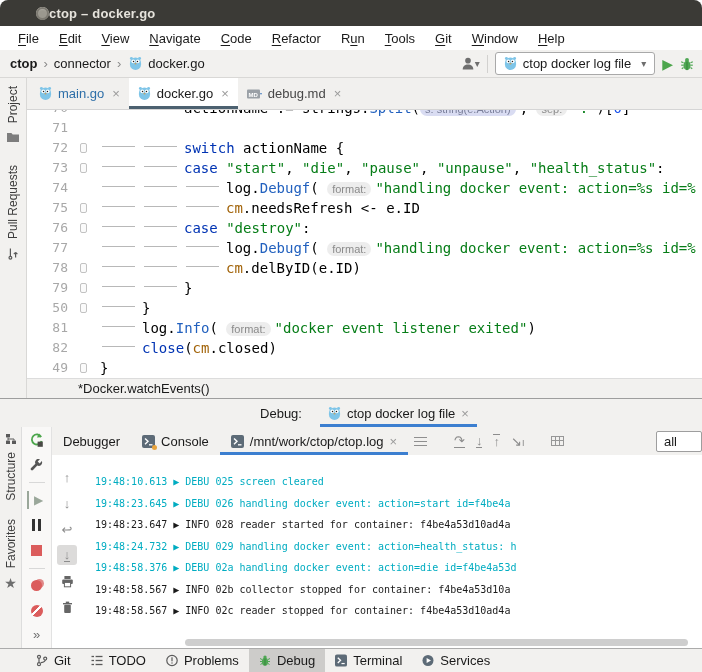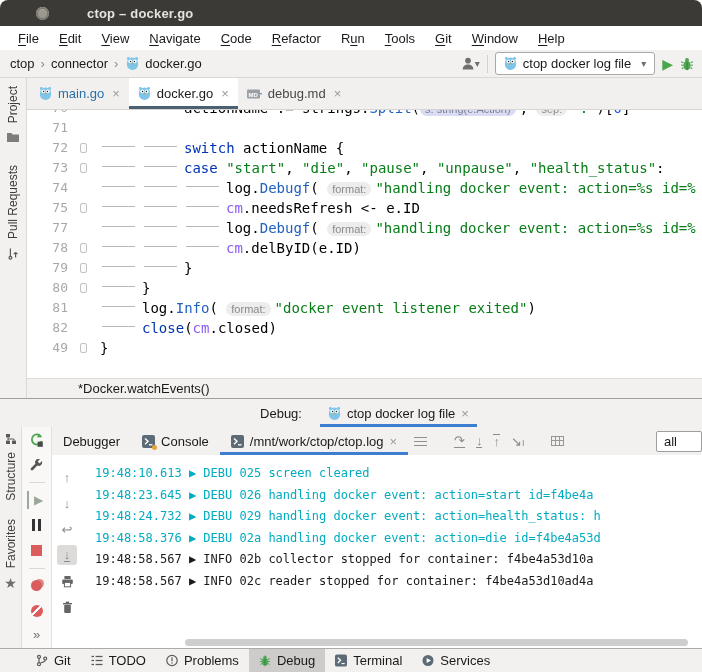--- a/index.html
+++ b/index.html
@@ -7,30 +7,30 @@
   body {
     width:702px; height:672px; overflow:hidden; position:relative;
     font-family:"Liberation Sans", sans-serif; font-size:13px; color:#1a1a1a;
     background:#fff;
   }
   
   .titlebar { height:26px; background:#3b3a36; border-radius:8px 8px 0 0;
     display:flex; align-items:center; }
   .win-dot { width:13px; height:13px; border-radius:50%; margin-left:36px;
     background:#9b988f; box-shadow:inset 0 0 0 2px #7d7a72, inset 0 2px 2px #c4c1b8; }
-  .win-title { color:#e6e3dc; font-weight:bold; margin-left:38px; letter-spacing:.2px; }
+  .win-title { color:#e6e3dc; font-weight:bold; letter-spacing:.2px; }
   
   .menubar { height:24px; background:#fff; display:flex; align-items:center; padding-left:8px; }
   .menu-item { padding:2px 10px; cursor:default;text-align:center; }
   .menu-item u { text-underline-offset:2px; }
   
   .toolbar { height:28px; background:#f2f1ef; border-bottom:1px solid #d9d8d6;
     display:flex; align-items:center; padding:0 8px; }
   .crumb { margin:0 2px; }
-  .crumb.first { font-weight:normal; }
+  .crumb.first { font-weight:bold; }
   .crumb-sep { color:#8a8a8a; margin:0 4px; }
   .crumb-ico { display:inline-flex; margin:0 4px 0 4px; vertical-align:-2px; }
   .tb-right { margin-left:auto; display:flex; align-items:center; gap:7px; }
   .tb-sep { width:1px; height:18px; background:#d2d1cf; }
   .person-wrap { display:flex; align-items:center; gap:1px; }
   .dd-arrow { color:#6e6e6e; font-size:10px; }
   .run-combo { height:23px; background:#fff; border:1px solid #a9a9a9; border-radius:3px;
     display:flex; align-items:center; gap:6px; padding:0 8px; min-width:160px; }
   .run-combo .dd-arrow { margin-left:4px; }
   .play-ico { color:#4ca64c; font-size:14px; cursor:default; }
@@ -55,21 +55,21 @@
   .gutter-num { width:50px; flex:none; text-align:right; padding-right:9px;
     color:#a8a8a8; font-size:13px; }
   .foldcol { width:17px; flex:none; position:relative; }
   .fold-marker { position:absolute; left:3px; top:5px; width:7px; height:10px;
     border:1px solid #c2c2c2; border-radius:2px; background:#fafafa; }
   .code-text { flex:1; overflow:hidden; white-space:pre;margin-left:6px; }
   .tab-ind { display:inline-block; width:42px; height:4px; position:relative; }
   .tab-ind::after { content:""; position:absolute; left:2px; right:7px; top:-3px;
     border-top:1px solid #b8b8b8; }
   .tk-kw { color:#0033b3; } .tk-str { color:#067d17; } .tk-fn { color:#2160be; }
-  .tk-recv { color:#8b5cf6;text-align:right; } .tk-pl { color:#000; } .tk-num { color:#1750eb; }
+  .tk-recv { color:#a16207;text-align:right; } .tk-pl { color:#000; } .tk-num { color:#1750eb; }
   .tk-hint { background:#ededed; color:#8a8a8a; border-radius:7px; padding:1px 5px;
     font-family:"Liberation Sans", sans-serif; font-size:11px; margin-right:4px; }
   .tk-hintlav { background:#d9dcf2; color:#7a7f9a; border-radius:7px; padding:1px 5px;
     font-family:"Liberation Sans", sans-serif; font-size:11px; margin-right:4px; }
   .context-bar { height:20px; background:#f2f1ef; border-top:1px solid #dcdcdc;
     display:flex; align-items:center; padding-left:51px; color:#1a1a1a; }
   
   .debug-region { height:250px; border-top:1px solid #9e9e9e; display:flex; flex-direction:column; background:#fff; }
   .debug-header { height:28px; background:#f2f1ef; display:flex; align-items:stretch;justify-content:center; }
   .debug-title { align-self:center; margin-left:35px; margin-right:18px; }
@@ -100,22 +100,22 @@
       linear-gradient(90deg, transparent 7px, #979797 7px, #979797 8px, transparent 8px); }
   .vsep { width:1px; background:#d6d5d3; margin:5px 2px; }
   .all-combo { width:46px; height:21px; background:#fff; border:1px solid #9e9e9e;
     border-radius:2px; align-self:center; margin-left:auto; margin-right:0;
     display:flex; align-items:center; padding-left:7px; }
   .dcontent { flex:1; display:flex; min-height:0; position:relative; }
   .dcol2 { width:30px; display:flex; flex-direction:column; align-items:center;
     gap:6px; padding-top:12px; }
   .tool-btn { width:20px; height:20px; display:flex; align-items:center; justify-content:center; }
   .tool-btn.selected { background:#dcdbda; border-radius:3px; }
-  .logarea { flex:1; min-width:0; overflow:hidden; padding:8px 0 0 13px;
-    font-family:"DejaVu Sans Mono", monospace; font-size:12px; line-height:21.5px; }
+  .logarea { flex:1; min-width:0; overflow:hidden; padding:16px 0 0 13px;
+    font-family:"DejaVu Sans Mono", monospace; font-size:10px; line-height:21.5px; }
   .log-line { white-space:pre; overflow:hidden; }
   .log-line.debug { color:#00acc1; }
   .log-line.info { color:#1a1a1a; }
   .hscroll { position:absolute; left:133px; right:14px; bottom:2px; height:7px;
     border-radius:4px; background:#cecece; }
   
   .g-resume { color:#9aa79a; font-size:12px; border-left:2px solid #9aa79a; padding-left:2px; }
   .g-pause { display:flex; gap:3px; } .g-pause i { width:3px; height:12px; background:#333; }
   .g-stop { width:11px; height:11px; background:#db5c5c; }
   .g-rec { width:11px; height:11px; border-radius:50%; background:#db5c5c; box-shadow:3px -2px 0 -1px #e08888; }
@@ -284,24 +284,25 @@
       </div>
     <div class="code-viewport" id="code">
         <div class="sliver">
           <div class="code-line"><span class="gutter-num">70</span><span class="foldcol"></span><span class="code-text"><span class="tab-ind"></span><span class="tab-ind"></span><span class="tk-pl">actionName := strings.</span><span class="tk-fn">Split</span><span class="tk-pl">(</span><span class="tk-hintlav">s: string(e.Action)</span><span class="tk-pl">, </span><span class="tk-hint">sep:</span><span class="tk-str">":"</span><span class="tk-pl">)[</span><span class="tk-num">0</span><span class="tk-pl">]</span></span></div>
         </div>
         <div class="code-line"><span class="gutter-num">71</span><span class="foldcol"></span><span class="code-text"></span></div>
         <div class="code-line"><span class="gutter-num">72</span><span class="foldcol"><span class="fold-marker"></span></span><span class="code-text"><span class="tab-ind"></span><span class="tab-ind"></span><span class="tk-kw">switch</span><span class="tk-pl"> actionName {</span></span></div>
         <div class="code-line"><span class="gutter-num">73</span><span class="foldcol"><span class="fold-marker"></span></span><span class="code-text"><span class="tab-ind"></span><span class="tab-ind"></span><span class="tk-kw">case</span><span class="tk-pl"> </span><span class="tk-str">"start"</span><span class="tk-pl">, </span><span class="tk-str">"die"</span><span class="tk-pl">, </span><span class="tk-str">"pause"</span><span class="tk-pl">, </span><span class="tk-str">"unpause"</span><span class="tk-pl">, </span><span class="tk-str">"health_status"</span><span class="tk-pl">:</span></span></div>
         <div class="code-line"><span class="gutter-num">74</span><span class="foldcol"></span><span class="code-text"><span class="tab-ind"></span><span class="tab-ind"></span><span class="tab-ind"></span><span class="tk-pl">log.</span><span class="tk-fn">Debugf</span><span class="tk-pl">( </span><span class="tk-hint">format:</span><span class="tk-str">"handling docker event: action=%s id=%</span></span></div>
         <div class="code-line"><span class="gutter-num">75</span><span class="foldcol"><span class="fold-marker"></span></span><span class="code-text"><span class="tab-ind"></span><span class="tab-ind"></span><span class="tab-ind"></span><span class="tk-recv">cm</span><span class="tk-pl">.needsRefresh &lt;- e.ID</span></span></div>
+        <div class="code-line"><span class="gutter-num">76</span><span class="foldcol"><span class="fold-marker"></span></span><span class="code-text"><span class="tab-ind"></span><span class="tab-ind"></span><span class="tk-kw">case</span><span class="tk-pl"> </span><span class="tk-str">"destroy"</span><span class="tk-pl">:</span></span></div>
         <div class="code-line"><span class="gutter-num">77</span><span class="foldcol"></span><span class="code-text"><span class="tab-ind"></span><span class="tab-ind"></span><span class="tab-ind"></span><span class="tk-pl">log.</span><span class="tk-fn">Debugf</span><span class="tk-pl">( </span><span class="tk-hint">format:</span><span class="tk-str">"handling docker event: action=%s id=%</span></span></div>
         <div class="code-line"><span class="gutter-num">78</span><span class="foldcol"><span class="fold-marker"></span></span><span class="code-text"><span class="tab-ind"></span><span class="tab-ind"></span><span class="tab-ind"></span><span class="tk-recv">cm</span><span class="tk-pl">.delByID(e.ID)</span></span></div>
         <div class="code-line"><span class="gutter-num">79</span><span class="foldcol"><span class="fold-marker"></span></span><span class="code-text"><span class="tab-ind"></span><span class="tab-ind"></span><span class="tk-pl">}</span></span></div>
-        <div class="code-line"><span class="gutter-num">80</span><span class="foldcol"><span class="fold-marker"></span></span><span class="code-text"><span class="tab-ind"></span><span class="tk-pl">}</span></span></div>
+        <div class="code-line"><span class="gutter-num">50</span><span class="foldcol"><span class="fold-marker"></span></span><span class="code-text"><span class="tab-ind"></span><span class="tk-pl">}</span></span></div>
         <div class="code-line"><span class="gutter-num">81</span><span class="foldcol"></span><span class="code-text"><span class="tab-ind"></span><span class="tk-pl">log.</span><span class="tk-fn">Info</span><span class="tk-pl">( </span><span class="tk-hint">format:</span><span class="tk-str">"docker event listener exited"</span><span class="tk-pl">)</span></span></div>
         <div class="code-line"><span class="gutter-num">82</span><span class="foldcol"></span><span class="code-text"><span class="tab-ind"></span><span class="tk-kw">close</span><span class="tk-pl">(</span><span class="tk-recv">cm</span><span class="tk-pl">.closed)</span></span></div>
         <div class="code-line"><span class="gutter-num">49</span><span class="foldcol"><span class="fold-marker"></span></span><span class="code-text"><span class="tk-pl">}</span></span></div>
       </div>
     <div class="context-bar">
       <span>*Docker.watchEvents()</span>
     </div>
   </div>
 </div>
 
@@ -431,20 +432,21 @@
               <svg width="13" height="13" viewBox="0 0 13 13">
                 <rect x="3.2" y="3.8" width="6.6" height="8.2" rx="1" fill="#666"></rect>
                 <rect x="2" y="2" width="9" height="1.4" fill="#666"></rect>
                 <rect x="4.8" y=".6" width="3.4" height="1.4" fill="#666"></rect>
               </svg>
             </span>
         </div>
         <div class="logarea" id="logarea">
             <div class="log-line debug">19:48:10.613 ▶ DEBU 025 screen cleared</div>
             <div class="log-line debug">19:48:23.645 ▶ DEBU 026 handling docker event: action=start id=f4be4a</div>
+            <div class="log-line info">19:48:23.647 ▶ INFO 028 reader started for container: f4be4a53d10ad4a</div>
             <div class="log-line debug">19:48:24.732 ▶ DEBU 029 handling docker event: action=health_status: h</div>
             <div class="log-line debug">19:48:58.376 ▶ DEBU 02a handling docker event: action=die id=f4be4a53d</div>
             <div class="log-line info">19:48:58.567 ▶ INFO 02b collector stopped for container: f4be4a53d10a</div>
             <div class="log-line info">19:48:58.567 ▶ INFO 02c reader stopped for container: f4be4a53d10ad4a</div>
           </div>
         <div class="hscroll"></div>
       </div>
     </div>
   </div>
 </div>

